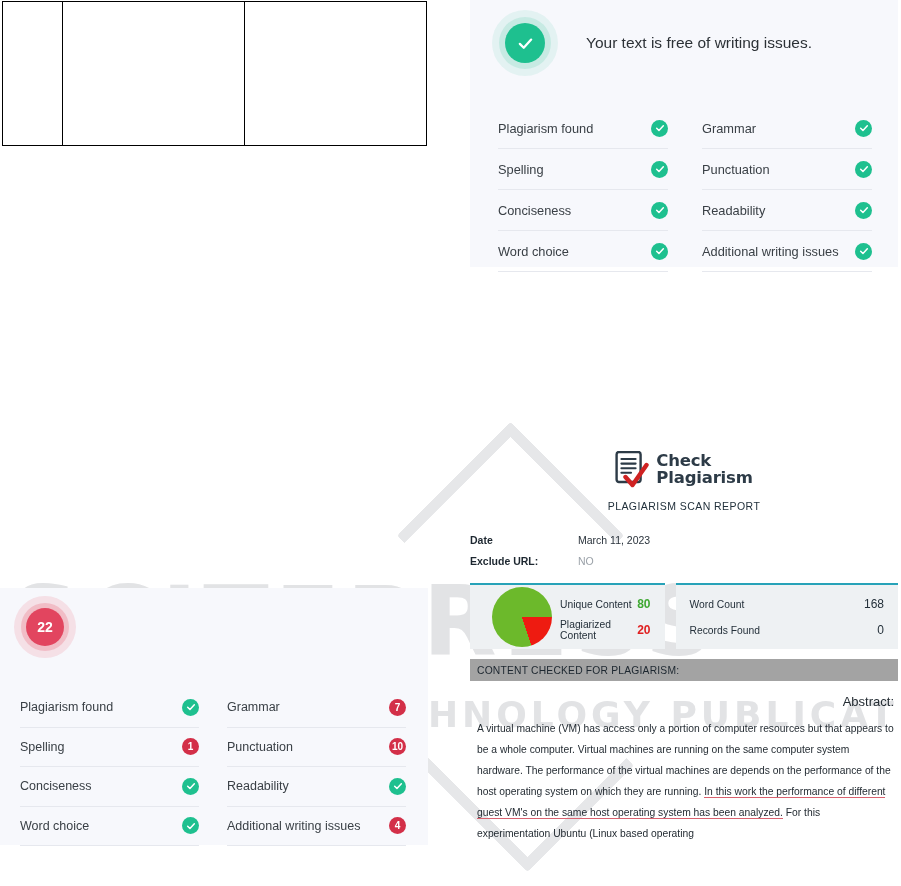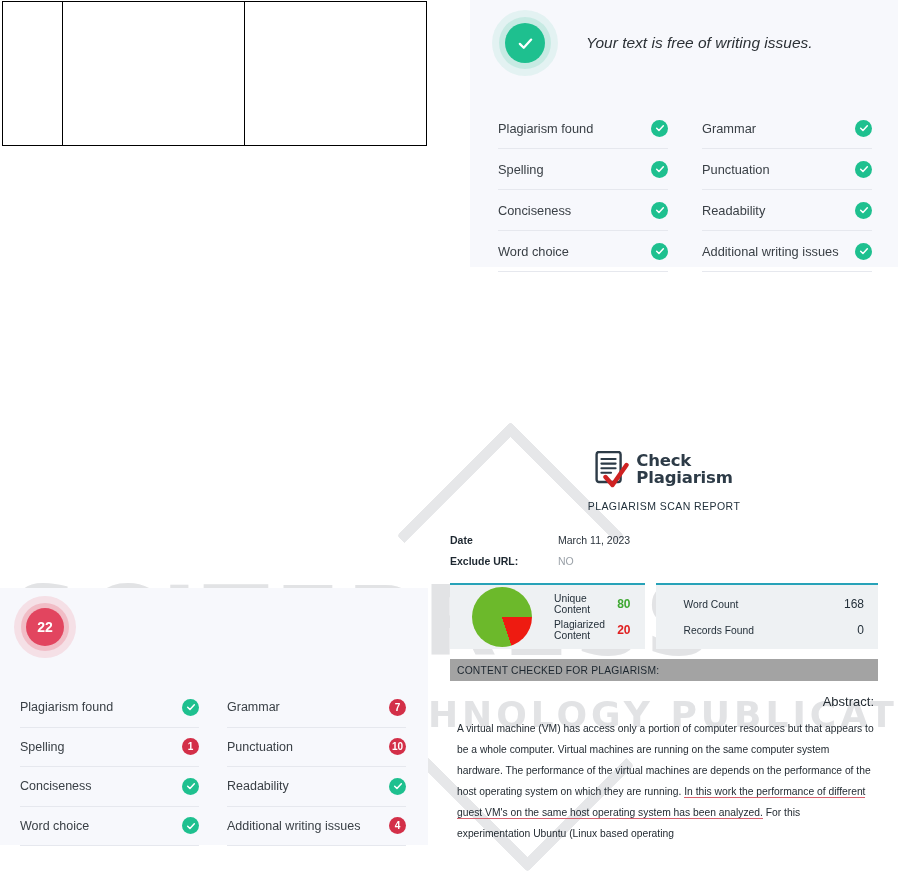--- a/index.html
+++ b/index.html
@@ -37,21 +37,21 @@
   }
   #empty-table .tcell{border-right:1.4px solid #000;box-sizing:border-box;height:100%;}
   #empty-table .tcell:last-child{border-right:none;}
 
   
   .issue-card{position:absolute;background:#f7f8fc;}
   #card-clean{left:470px;top:0px;width:428px;height:267px;}
   #card-issues{left:0px;top:588px;width:428px;height:257px;}
 
   .card-head{display:flex;align-items:center;}
-  #card-clean .card-head{padding:10px 0 0 22px;font-style:italic;}
+  #card-clean .card-head{padding:10px 0 0 22px;}
   #card-issues .card-head{padding:8px 0 0 14px;gap:12px;}
 
   .badge-wrap{position:relative;flex:none;display:flex;align-items:center;justify-content:center;}
   #card-clean .badge-wrap{width:66px;height:66px;}
   #card-issues .badge-wrap{width:62px;height:62px;}
 
   .halo{position:absolute;border-radius:50%;}
   .halo.h1{inset:0;}
   .halo.h2{inset:7px;}
   .green .halo.h1{background:rgba(30,192,143,.09);}
@@ -90,21 +90,21 @@
 
   .pill{
     flex:none;border-radius:50%;display:flex;align-items:center;justify-content:center;
     width:17px;height:17px;color:#fff;font-size:10px;font-weight:700;
   }
   .pill.ok{background:#1ec08f;}
   .pill.bad{background:#d32f48;}
   .pill svg{width:10px;height:10px;}
 
   
-  #report{position:absolute;left:450px;top:443px;width:428px;height:368px;}
+  #report{position:absolute;left:470px;top:443px;width:428px;height:368px;}
 
   #report-logo{display:flex;align-items:center;justify-content:center;gap:7px;margin-top:8px;}
   .logo-mark{position:relative;width:34px;height:38px;flex:none;}
   .logo-word{
     font-family:"DejaVu Sans", sans-serif;font-weight:700;color:#2d3b47;
     font-size:16.5px;line-height:1.02;letter-spacing:-.2px;
   }
   #report-subtitle{
     text-align:center;margin-top:11px;color:#22313c;font-size:10.5px;letter-spacing:.45px;
   }
@@ -117,21 +117,21 @@
 
   #stats{display:flex;gap:11px;margin-top:7px;}
   .stat-box{
     background:#eef1f3;border-top:2.3px solid #27a2b8;flex:1;position:relative;
     height:66px;box-sizing:border-box;
   }
   #stat-left{display:flex;align-items:center;}
   .pie{width:60px;height:60px;border-radius:50%;flex:none;margin:0 8px 0 22px;}
   .stat-lines{flex:1;padding-right:14px;}
   .stat-line{display:flex;justify-content:space-between;align-items:center;height:26px;}
-  .stat-name{font-size:10.3px;color:#24303a;margin-left:14px;}
+  .stat-name{font-size:10.3px;color:#24303a;}
   .stat-num{font-size:12px;font-weight:700;}
   .stat-num.green{color:#3ea832;}
   .stat-num.red{color:#e02020;}
   #stat-right{padding:6px 14px 0 14px;}
   #stat-right .stat-num{color:#24303a;font-weight:400;}
 
   #content-band{
     margin-top:10px;background:#a3a3a3;height:22px;display:flex;align-items:center;
     padding-left:7px;font-size:10.3px;color:#1d2730;letter-spacing:.2px;
   }

